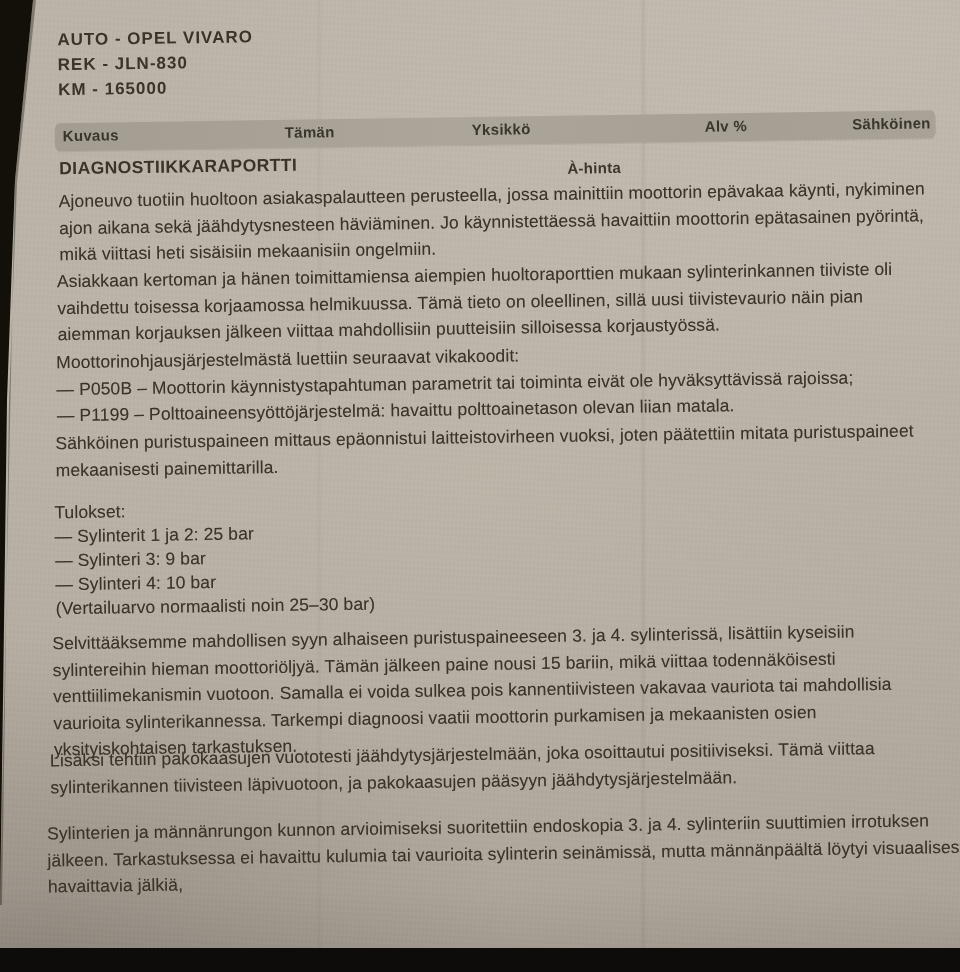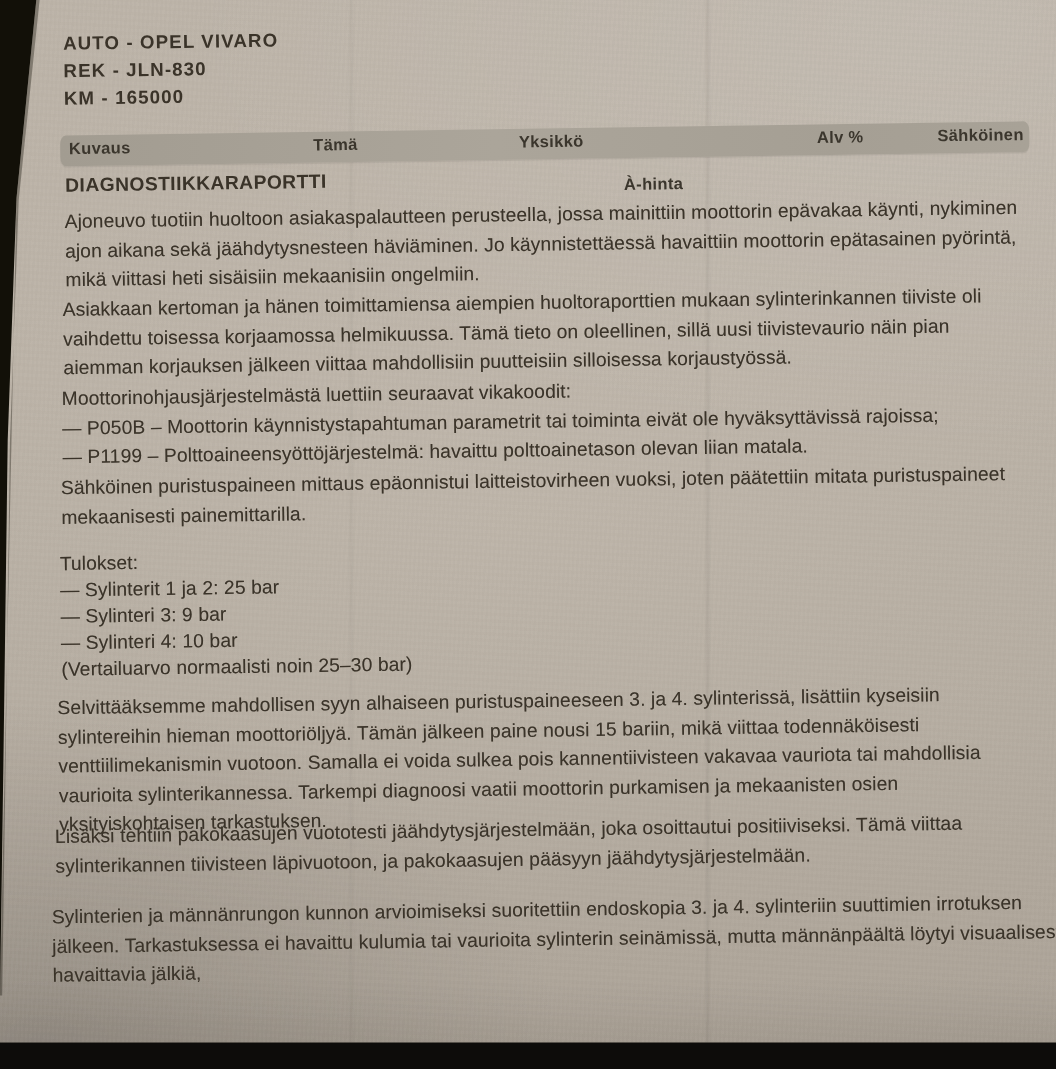--- a/index.html
+++ b/index.html
@@ -44,21 +44,21 @@
   .band{
     left:60px;top:117px;width:881px;height:28px;
     background:linear-gradient(90deg,#a29c91,#aba59a 45%,#a59f94 80%,#a8a297);
     border-radius:5px/8px;
     box-shadow:0 1px 1px rgba(0,0,0,0.08);
   }
   .band span{
     position:absolute;top:4px;font-size:15px;font-weight:bold;color:#3b362d;letter-spacing:.3px;white-space:nowrap;
   }
   .col-0{left:8px;}  .col-1{left:230px;} .col-2{left:372px;margin-left:45px;}
-  .col-3{left:512px;margin-top:40px;} .col-4{left:688px;} .col-5{right:5px;}
+  .col-3{left:512px;margin-top:40px;} .col-4{left:650px;} .col-5{right:5px;}
   .title{left:64px;top:152px;font-size:17.5px;font-weight:bold;letter-spacing:.4px;}
   .par{font-size:17.5px;line-height:26.5px;letter-spacing:.1px;text-shadow:0 0 .5px rgba(58,51,41,.35);}
   .p-intake {left:63px;top:182px;width:878px;}
   .p-history{left:60px;top:262px;width:880px;}
   .p-dtc    {left:58px;top:343px;width:884px;}
   .p-comp   {left:56px;top:424px;width:884px;}
   .p-results{left:54px;top:494px;width:884px;line-height:24px;}
   .p-oil    {left:50px;top:624px;width:892px;}
   .p-leak   {left:46px;top:741px;width:892px;}
   .p-endo   {left:42px;top:814px;width:948px;}
@@ -73,21 +73,21 @@
   <div class="content">
 
     <div class="blk vehicle">
       <span class="line">AUTO - OPEL VIVARO</span>
       <span class="line">REK - JLN-830</span>
       <span class="line">KM - 165000</span>
     </div>
 
     <div class="blk band">
       <span class="col-0">Kuvaus</span>
-      <span class="col-1">Tämä</span>
+      <span class="col-1">Tämän</span>
       <span class="col-2">Yksikkö</span>
       <span class="col-3">À-hinta</span>
       <span class="col-4">Alv %</span>
       <span class="col-5">Sähköinen</span>
     </div>
 
     <div class="blk title">DIAGNOSTIIKKARAPORTTI</div>
 
     <div class="blk par p-intake">Ajoneuvo tuotiin huoltoon asiakaspalautteen perusteella, jossa mainittiin moottorin epävakaa käynti, nykiminen ajon aikana sekä jäähdytysnesteen häviäminen. Jo käynnistettäessä havaittiin moottorin epätasainen pyörintä, mikä viittasi heti sisäisiin mekaanisiin ongelmiin.</div>
 

